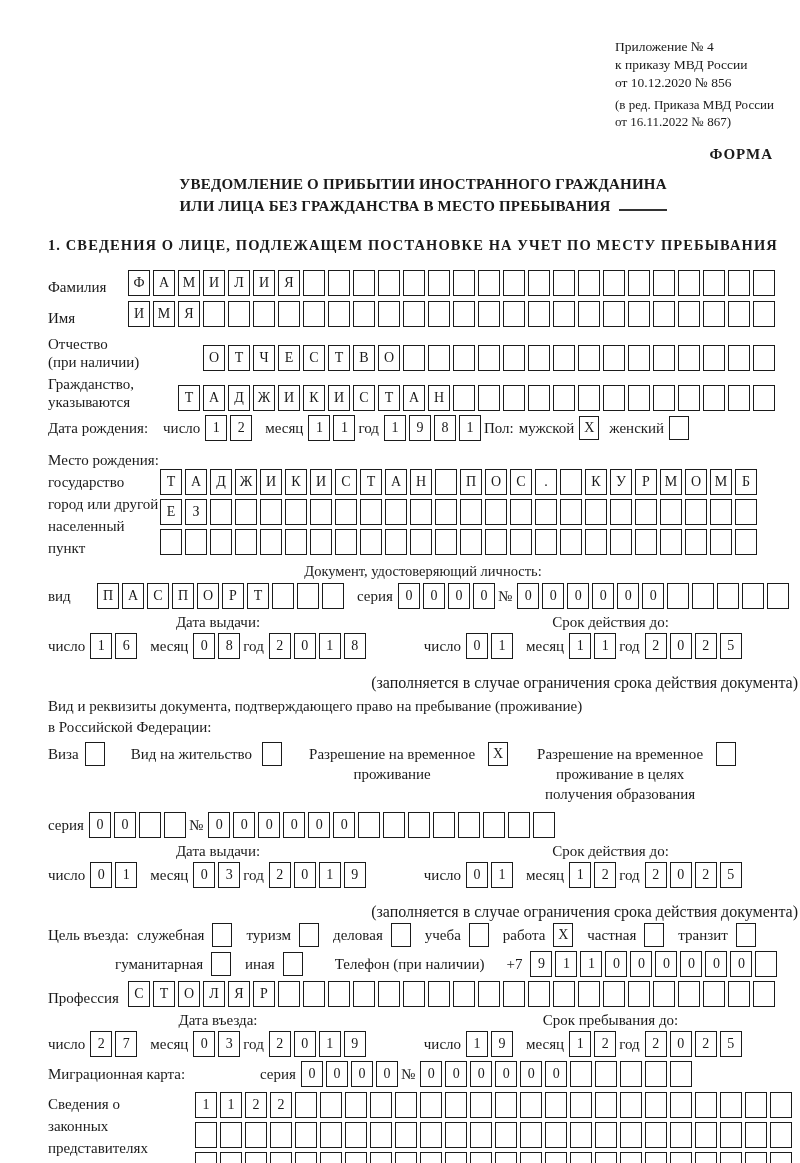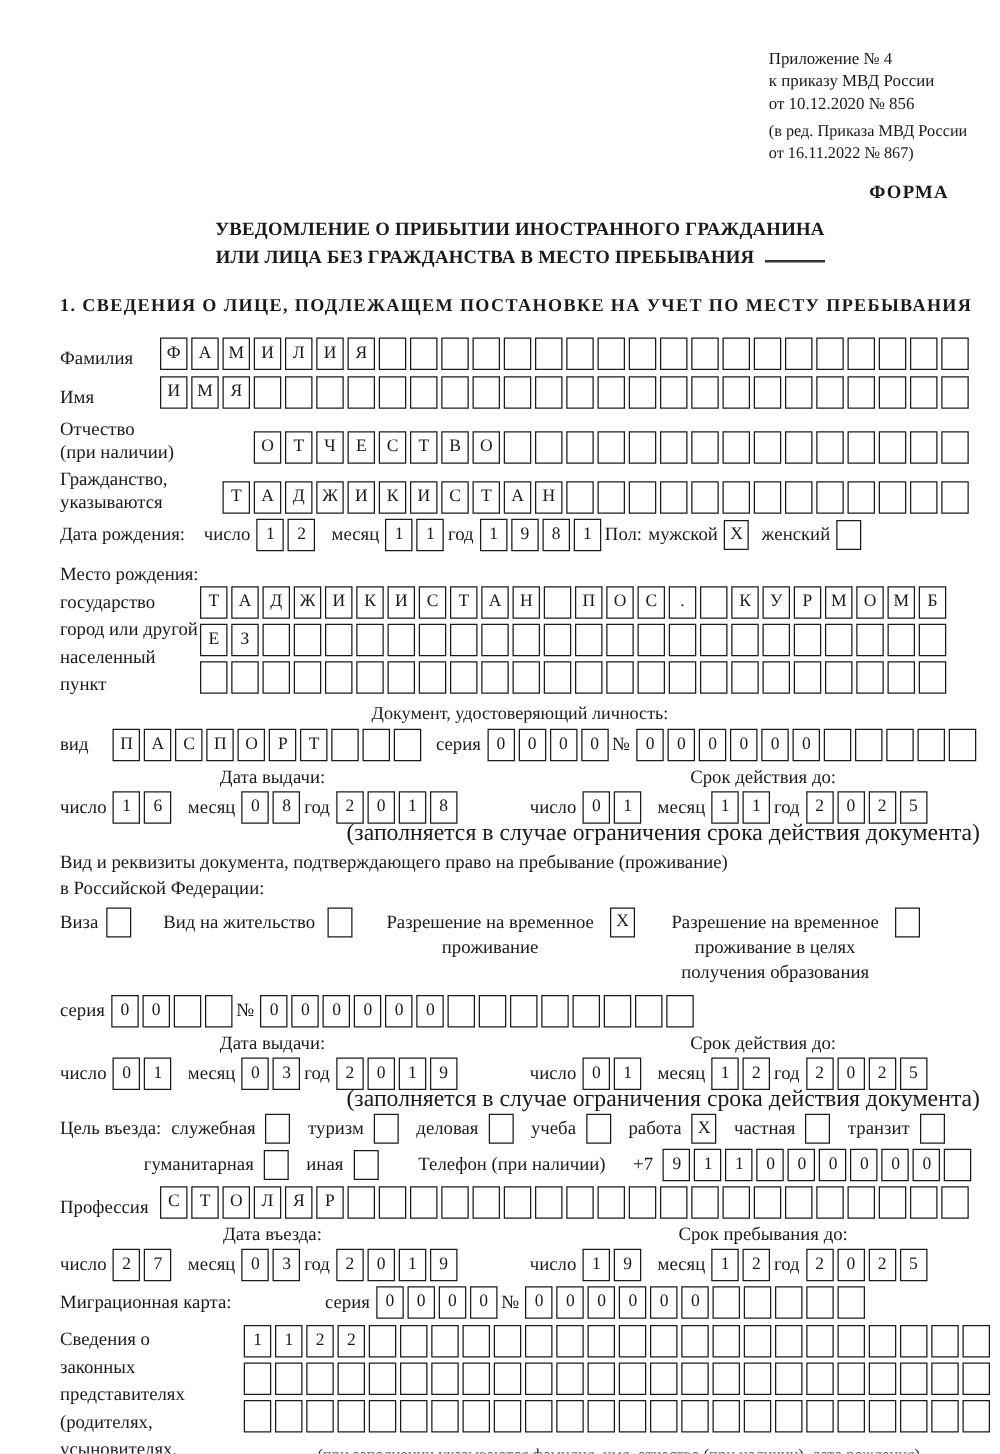--- a/index.html
+++ b/index.html
@@ -1,21 +1,21 @@
 <!DOCTYPE html>
 <html><head>
 <meta charset="utf-8">
 <style>
   html,body { margin:0; padding:0; background:#e8e8e8; }
   .page {
     position:relative; width:800px; height:1163px; margin:0 auto;
     background:#ffffff; color:#1a1a1a;
     font-family:"Liberation Serif","DejaVu Serif",serif;
     font-size:15px; box-sizing:border-box;
-    padding:38px 16px 0 48px; overflow:hidden;
+    padding:38px 2px 0 48px; overflow:hidden;
   }
   .appendix { margin-left:567px; font-size:13.5px; line-height:18px; }
   .revision { margin-left:567px; font-size:13px;  line-height:17px; margin-top:4px; }
   .form-label { text-align:right; padding-right:25px; font-weight:bold; font-size:15px; margin-top:16px; letter-spacing:1px; }
   .title { text-align:center; font-weight:bold; font-size:15px; line-height:22px; margin-top:10px; letter-spacing:0.2px; }
   .title-underline { display:inline-block; width:48px; border-bottom:2.2px solid #333; height:11px; margin-left:8px; }
   .sec { font-weight:bold; font-size:14.5px; margin-top:20px; letter-spacing:1.1px; white-space:nowrap; }
 
   .frow { display:flex; align-items:flex-end; }
   .flabel { flex:0 0 auto; line-height:18px; padding-top:4px; }
@@ -37,21 +37,21 @@
   .stack > * { margin-bottom:4px; }
   .doc-heading { text-align:center; font-weight:normal; font-size:14.5px; margin-top:2px; line-height:20px; }
   .dgrp { display:flex; align-items:center; }
   .dgrp .dlbl { margin-right:5px; }
   .dgrp .gap { width:10px; }
   .dv-head { display:flex; margin-top:4px; line-height:18px; }
   .dv-head .lft { width:340px; text-align:center; }
   .dv-head .rgt { width:345px; text-align:center; margin-left:50px; }
   .daterow { display:flex; margin-top:2px; }
   .daterow .rgrp { margin-left:55px; }
-  .note-r { text-align:right; font-size:19px; line-height:15px; margin-top:0; }
+  .note-r { text-align:right; font-size:16px; line-height:15px; margin-top:16px; }
   .intro { line-height:21px; margin-top:6px; }
   .opts { display:flex; align-items:flex-start; margin-top:4px; }
   .opt { display:flex; align-items:flex-start; }
   .opt .olbl { line-height:20px; padding-top:2px; }
   .opt .ctr { text-align:center; }
   .opt .cb { margin-left:10px; }
   .purpose { display:flex; align-items:center; margin-top:4px; }
   .purpose .plbl { margin-right:8px; }
   .purpose .cb { margin-right:14px; }
   .rep-note { font-size:13.2px; text-align:center; margin-top:10px; line-height:15px; }

